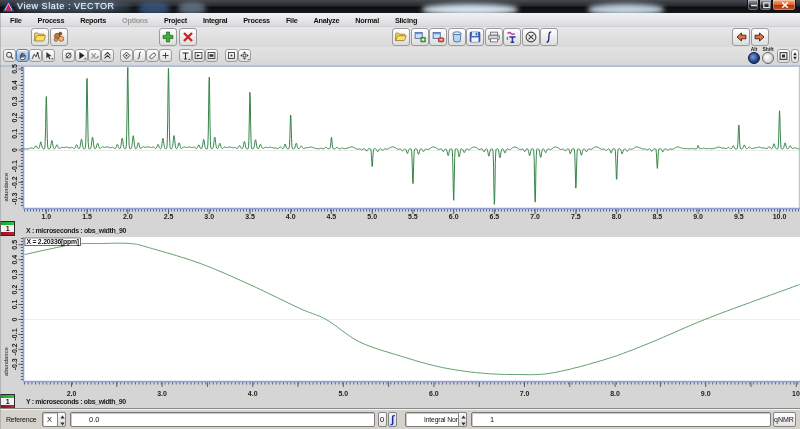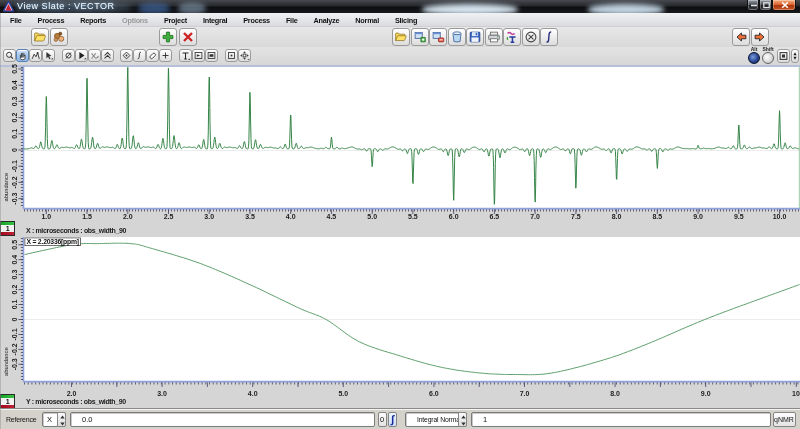--- a/index.html
+++ b/index.html
@@ -32,21 +32,21 @@
 
 .strip { left:0; width:800px; background:#d5d5d5; font-size:7px; font-weight:bold; color:#1c1c1c; letter-spacing:-0.35px; }
 #strip1 { top:220px; height:17px; }
 #strip2 { top:396px; height:12px; }
 .tab { position:absolute; left:0; width:15px; height:15px; border:1px solid #2a2a2a; background:#e8e8e8; }
 .tab .g { position:absolute; left:0; top:0; width:100%; height:3px; background:linear-gradient(90deg,#18a428,#35c345); }
 .tab .r { position:absolute; left:0; bottom:0; width:100%; height:3px; background:linear-gradient(90deg,#9e0d1e,#c42033); }
 .tab .n { position:absolute; left:0; top:3px; width:100%; height:9px; text-align:center; font-size:7px; font-weight:bold; color:#111; line-height:8px; background:#f2f2f2; }
 
 #bbar { left:0; top:408px; width:800px; height:21px; background:#d5d2cb; border-top:1px solid #8a8a8a; box-shadow:inset 0 1px 0 #f4f3f0; font-size:7.5px; color:#111; }
-.fld { position:absolute; top:3px; height:15px; background:#fff; border:1px solid #7a7a7a; border-radius:2px; box-shadow:inset 1px 1px 0 #c9c9c9; font-size:7.5px; line-height:13.5px; padding-left:11px; color:#111; white-space:nowrap; overflow:hidden; }
+.fld { position:absolute; top:3px; height:15px; background:#fff; border:1px solid #7a7a7a; border-radius:2px; box-shadow:inset 1px 1px 0 #c9c9c9; font-size:7.5px; line-height:13.5px; padding-left:18px; color:#111; white-space:nowrap; overflow:hidden; }
 .sbtn { position:absolute; top:3px; height:15px; border:1px solid #858585; border-radius:2px; background:linear-gradient(#fdfdfd,#e4e4e4); text-align:center; font-size:7.5px; line-height:13.5px; color:#111; }
 </style></head>
 <body>
 
 <div id="title" class="abs">
   <div class="blob" style="left:422px;top:4px;width:96px;height:11px;background:rgba(222,238,250,0.95);"></div>
   <div class="blob" style="left:588px;top:4px;width:76px;height:11px;background:rgba(212,232,246,0.9);"></div>
   <div class="blob" style="left:14px;top:2px;width:118px;height:11px;background:rgba(130,160,190,0.38);filter:blur(3px)"></div>
     <div class="blob" style="left:138px;top:3px;width:32px;height:11px;background:rgba(80,130,200,0.55);"></div>
     <div class="blob" style="left:178px;top:3px;width:28px;height:11px;background:rgba(170,200,225,0.5);"></div>

